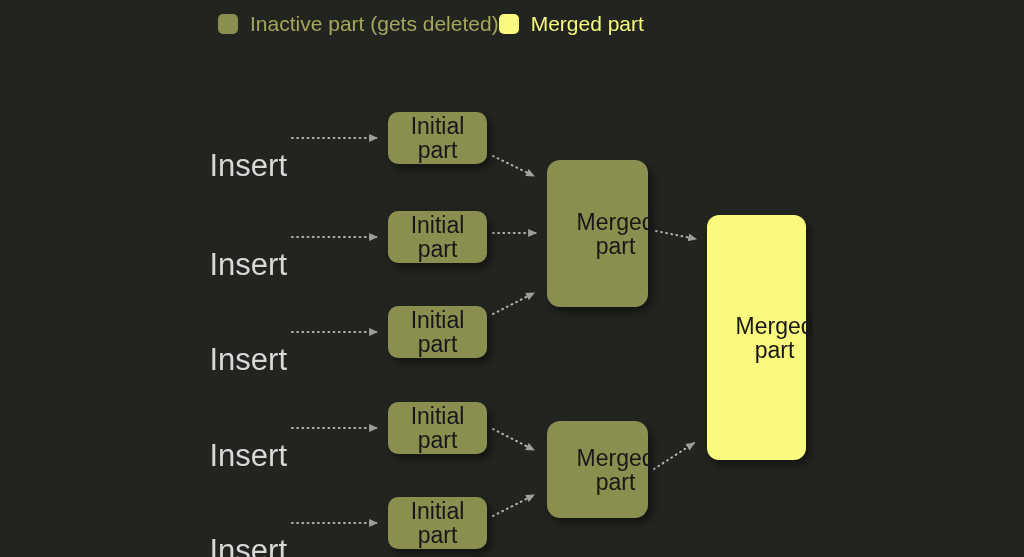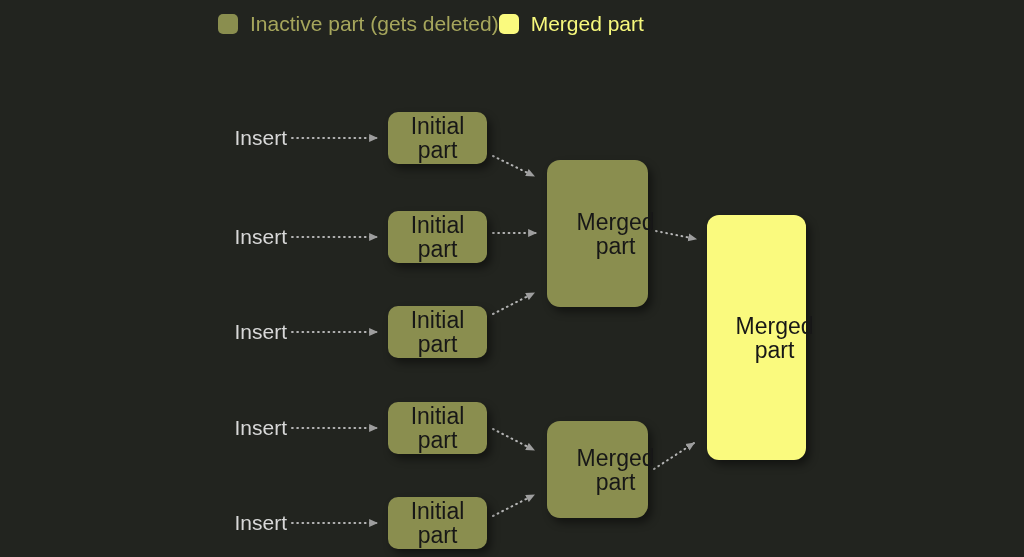--- a/index.html
+++ b/index.html
@@ -38,23 +38,24 @@
     line-height: 24px;
   }
   .legend-label.inactive-text { color: #a6a65c; }
   .legend-label.active-text   { color: #f6f87c; }
   
   .insert-label {
     position: absolute;
     left: 200px;
     width: 87px;
     text-align: right;
-    font-size: 21px;
+    font-size: 31px;
     line-height: 30px;
     color: #d8d8d8;
+    margin-top: 28px;
   }
   
   .part-box {
     position: absolute;
     display: flex;
     align-items: center;
     justify-content: center;
     text-align: center;
     font-size: 23px;
     line-height: 24px;

